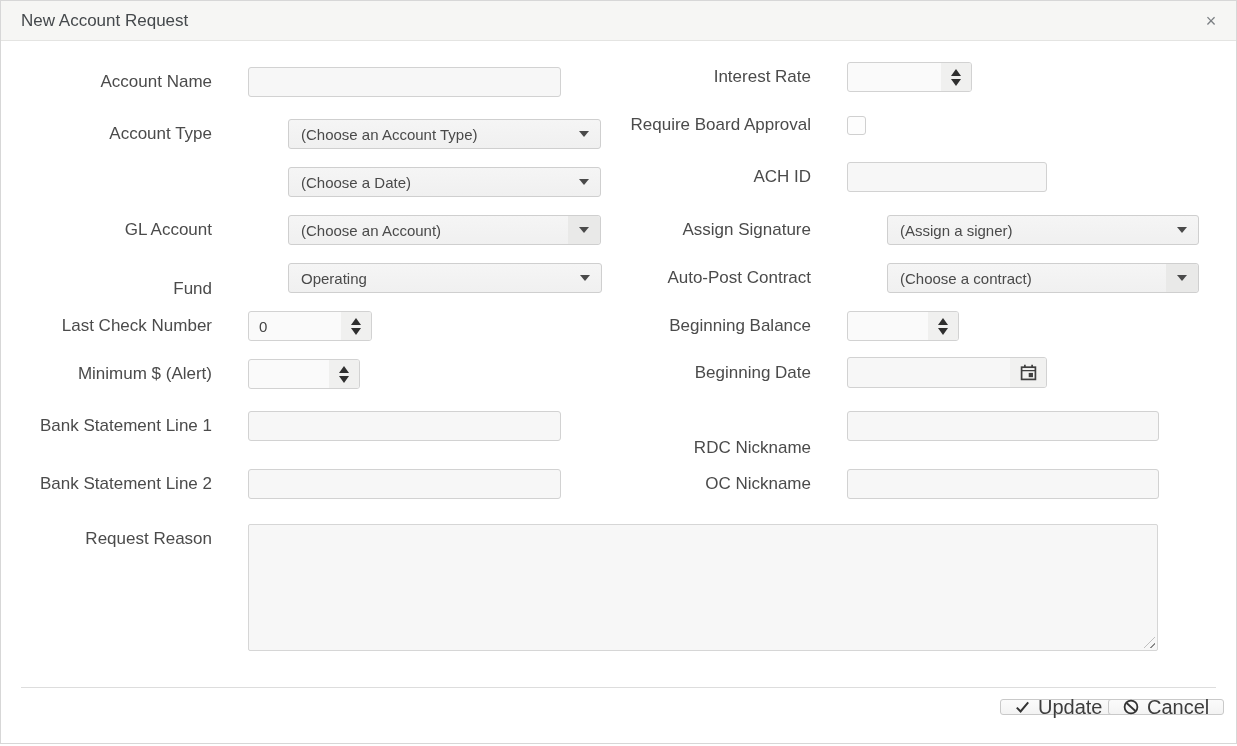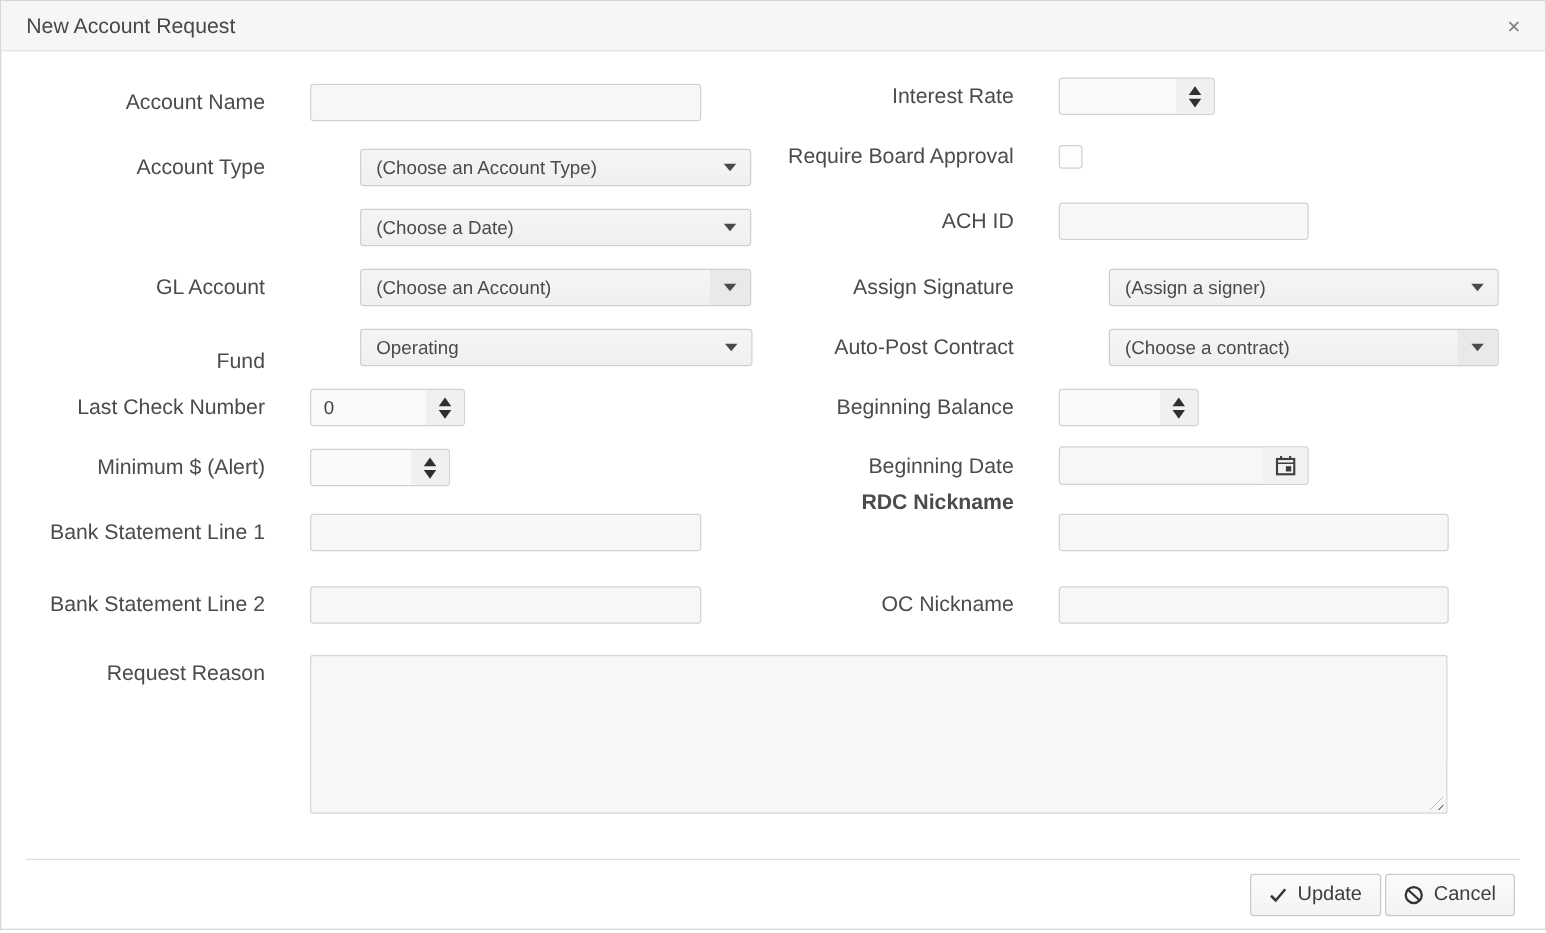--- a/index.html
+++ b/index.html
@@ -79,23 +79,23 @@
   }
   .resize-handle {
     position:absolute; width:11px; height:11px; overflow:hidden; cursor:nwse-resize;
     clip-path: polygon(100% 0, 100% 100%, 0 100%);
     background: repeating-linear-gradient(135deg, transparent 0 2px, #8a8a8a 2px 3px, transparent 3px 5px);
   }
 
   .divider { position:absolute; left:20px; right:20px; height:1px; background:#dddddd; }
 
   .btn {
-    position:absolute; height:34px; display:inline-flex; align-items:center; justify-content:center;
+    position:absolute; height:16px; display:inline-flex; align-items:center; justify-content:center;
     gap:8px; background:linear-gradient(#fbfbfb,#f3f3f3); border:1px solid #c9c9c9; border-radius:3px;
-    font-family:"Liberation Sans",sans-serif; font-size:16px; color:#3d3d3d; cursor:pointer; padding:0 14px;
+    font-family:"Liberation Sans",sans-serif; font-size:20px; color:#3d3d3d; cursor:pointer; padding:0 14px;
   }
   .btn svg { display:block; }
 </style>
 </head>
 <body>
 
 <div class="dialog">
 
   <div class="titlebar">
     <div class="title">New Account Request</div>
@@ -211,21 +211,21 @@
       <svg width="17" height="17" viewBox="0 0 16 16">
         <rect x="1.5" y="3" width="13" height="11.5" fill="none" stroke="#3f3f3f" stroke-width="1.6"></rect>
         <line x1="1.5" y1="6.2" x2="14.5" y2="6.2" stroke="#3f3f3f" stroke-width="1.2"></line>
         <line x1="4.6" y1="0.8" x2="4.6" y2="3.6" stroke="#3f3f3f" stroke-width="1.6"></line>
         <line x1="11.4" y1="0.8" x2="11.4" y2="3.6" stroke="#3f3f3f" stroke-width="1.6"></line>
         <rect x="8.2" y="8.4" width="4" height="4" fill="#3f3f3f"></rect>
       </svg>
     </span>
   </div>
 
-  <div class="lbl" style="left:560px;width:250px;top:386px;font-weight:bold;">RDC Nickname</div>
+  <div class="lbl" style="left:560px;width:250px;top:432px;">RDC Nickname</div>
   <input class="txt" style="left: 846px; top: 410px; width: 312px; height: 30px;" value="">
 
   <div class="lbl" style="left:560px;width:250px;top:468px;">OC Nickname</div>
   <input class="txt" style="left: 846px; top: 468px; width: 312px; height: 30px;" value="">
 
   <div class="divider" style="top:686px;"></div>
 
   <button class="btn" style="left:999px;top:698px;">
     <svg width="15" height="14" viewBox="0 0 15 14">
       <path d="M1.8 7.6 L5.6 11.4 L13.2 2.4" fill="none" stroke="#333333" stroke-width="2"></path>

